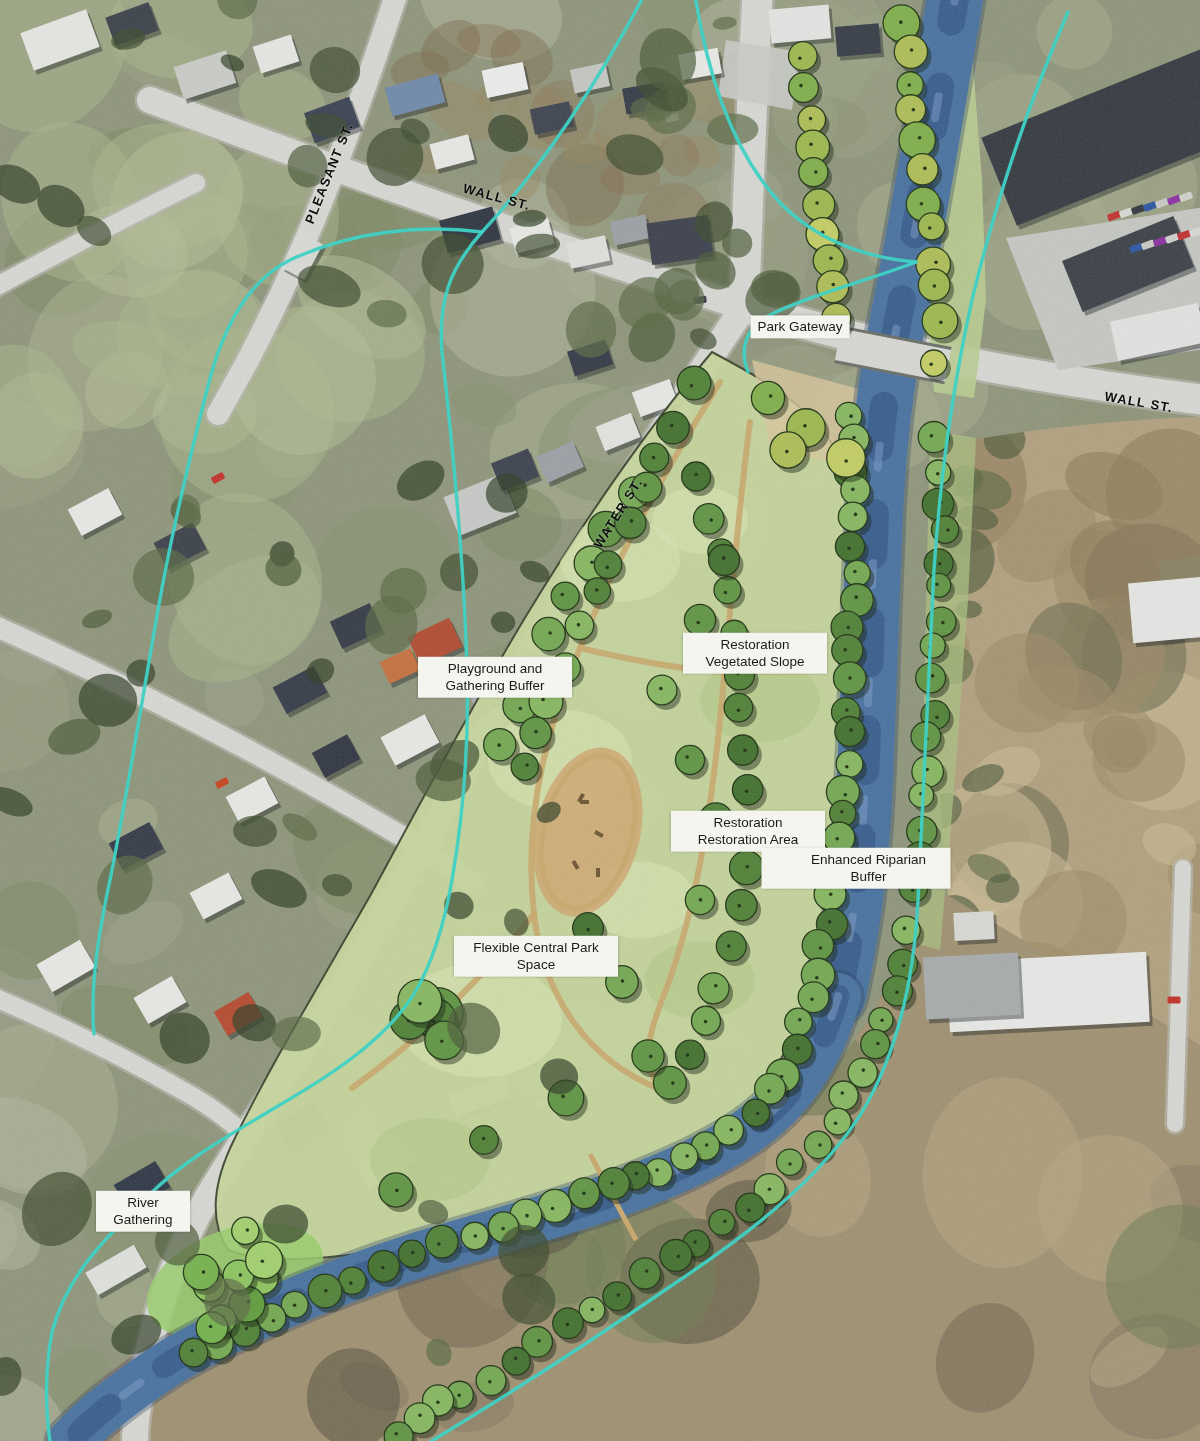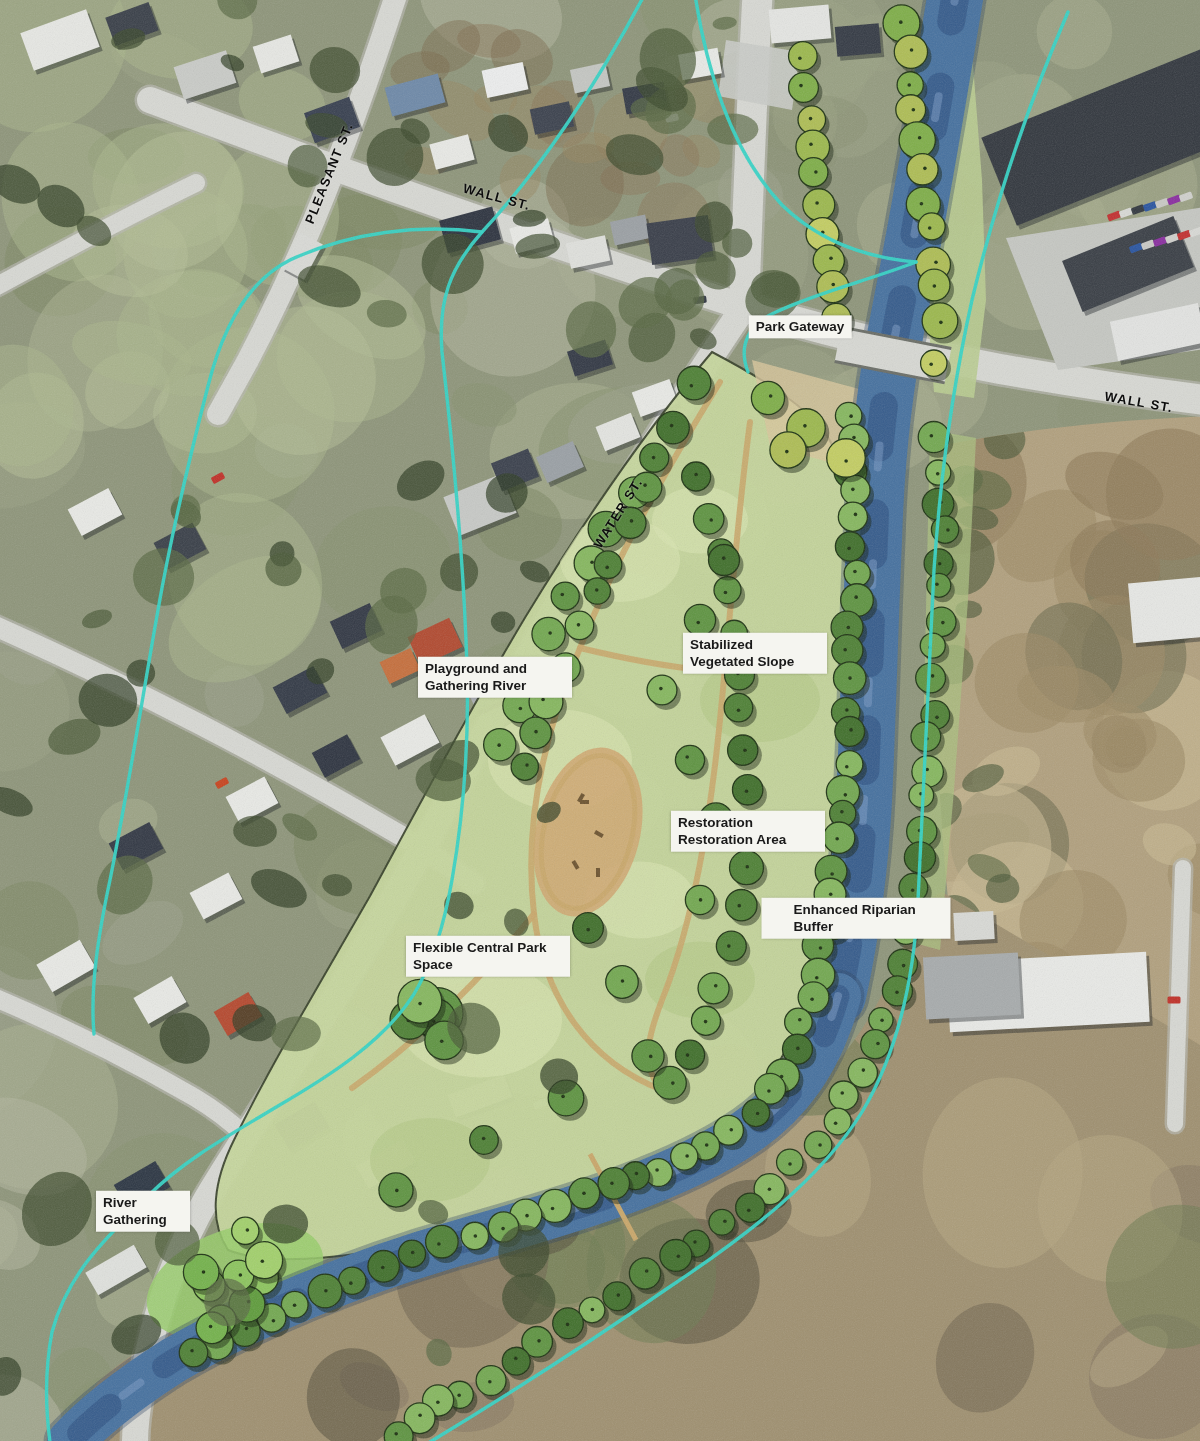--- a/index.html
+++ b/index.html
@@ -2,34 +2,34 @@
 <html><head>
 <meta charset="utf-8">
 <style>
   html,body{margin:0;padding:0;background:#111;}
   body{font-family:"Liberation Sans",sans-serif;}
   .stage{position:relative;width:1200px;height:1441px;overflow:hidden;background:#8e957a;}
   #map-svg{position:absolute;left:0;top:0;}
   .map-label{
     position:absolute;transform:translate(-50%,-50%);
     background:var(--label-bg,#f5f5f0);color:var(--label-fg,#1a1a1a);
-    font-size:13.5px;font-weight:700;line-height:1.28;text-align:left;
+    font-size:13.5px;font-weight:400;line-height:1.28;text-align:center;
     padding:3px 7px;box-shadow:0 0 3px rgba(0,0,0,.28);
   }
   .street-label{
     position:absolute;transform:translate(-50%,-50%) rotate(var(--rot,0deg));
     font-size:13px;font-weight:700;letter-spacing:1.3px;color:#0d0d0d;
     white-space:nowrap;text-shadow:0 0 2px rgba(255,255,255,.55);
   }
   .lbl-park-gateway{left:800px;top:327px;white-space:nowrap;}
   .lbl-playground{left:495px;top:677px;max-width:140px;}
   .lbl-stabilized{left:755px;top:653px;max-width:130px;}
   .lbl-floodplain{left:748px;top:831px;max-width:140px;}
-  .lbl-riparian{left:856px;top:918px;max-width:150px;padding-left:32px;}
-  .lbl-flexible{left:488px;top:956px;max-width:150px;}
+  .lbl-riparian{left:856px;top:868px;max-width:150px;padding-left:32px;}
+  .lbl-flexible{left:536px;top:956px;max-width:150px;}
   .lbl-overlook{left:143px;top:1211px;max-width:80px;}
   .st-pleasant{left:329px;top:173px;--rot:-68deg;}
   .st-wall-top{left:497px;top:197px;--rot:15deg;}
   .st-water{left:618px;top:513px;--rot:-58deg;}
   .st-wall-right{left:1139px;top:402px;--rot:10deg;}
 </style>
 </head>
 <body>
 
 <div class="stage" style="--label-bg: #f5f5f0; --label-fg: #1a1a1a;">
@@ -1112,19 +1112,19 @@
       </g>
       <rect x="0" y="0" width="1200" height="1441" filter="url(#grain)" opacity="0.16"></rect>
     </svg>
 
   <div class="street-label st-pleasant">PLEASANT ST.</div>
   <div class="street-label st-wall-top">WALL ST.</div>
   <div class="street-label st-water">WATER ST.</div>
   <div class="street-label st-wall-right">WALL ST.</div>
 
   <div class="map-label lbl-park-gateway">Park Gateway</div>
-  <div class="map-label lbl-playground">Playground and Gathering River</div>
-  <div class="map-label lbl-stabilized">Stabilized Vegetated Slope</div>
+  <div class="map-label lbl-playground">Playground and Gathering Buffer</div>
+  <div class="map-label lbl-stabilized">Restoration Vegetated Slope</div>
   <div class="map-label lbl-floodplain">Restoration Restoration Area</div>
   <div class="map-label lbl-riparian">Enhanced Riparian Buffer</div>
   <div class="map-label lbl-flexible">Flexible Central Park Space</div>
   <div class="map-label lbl-overlook">River Gathering</div>
 </div>
 
 </body></html>

